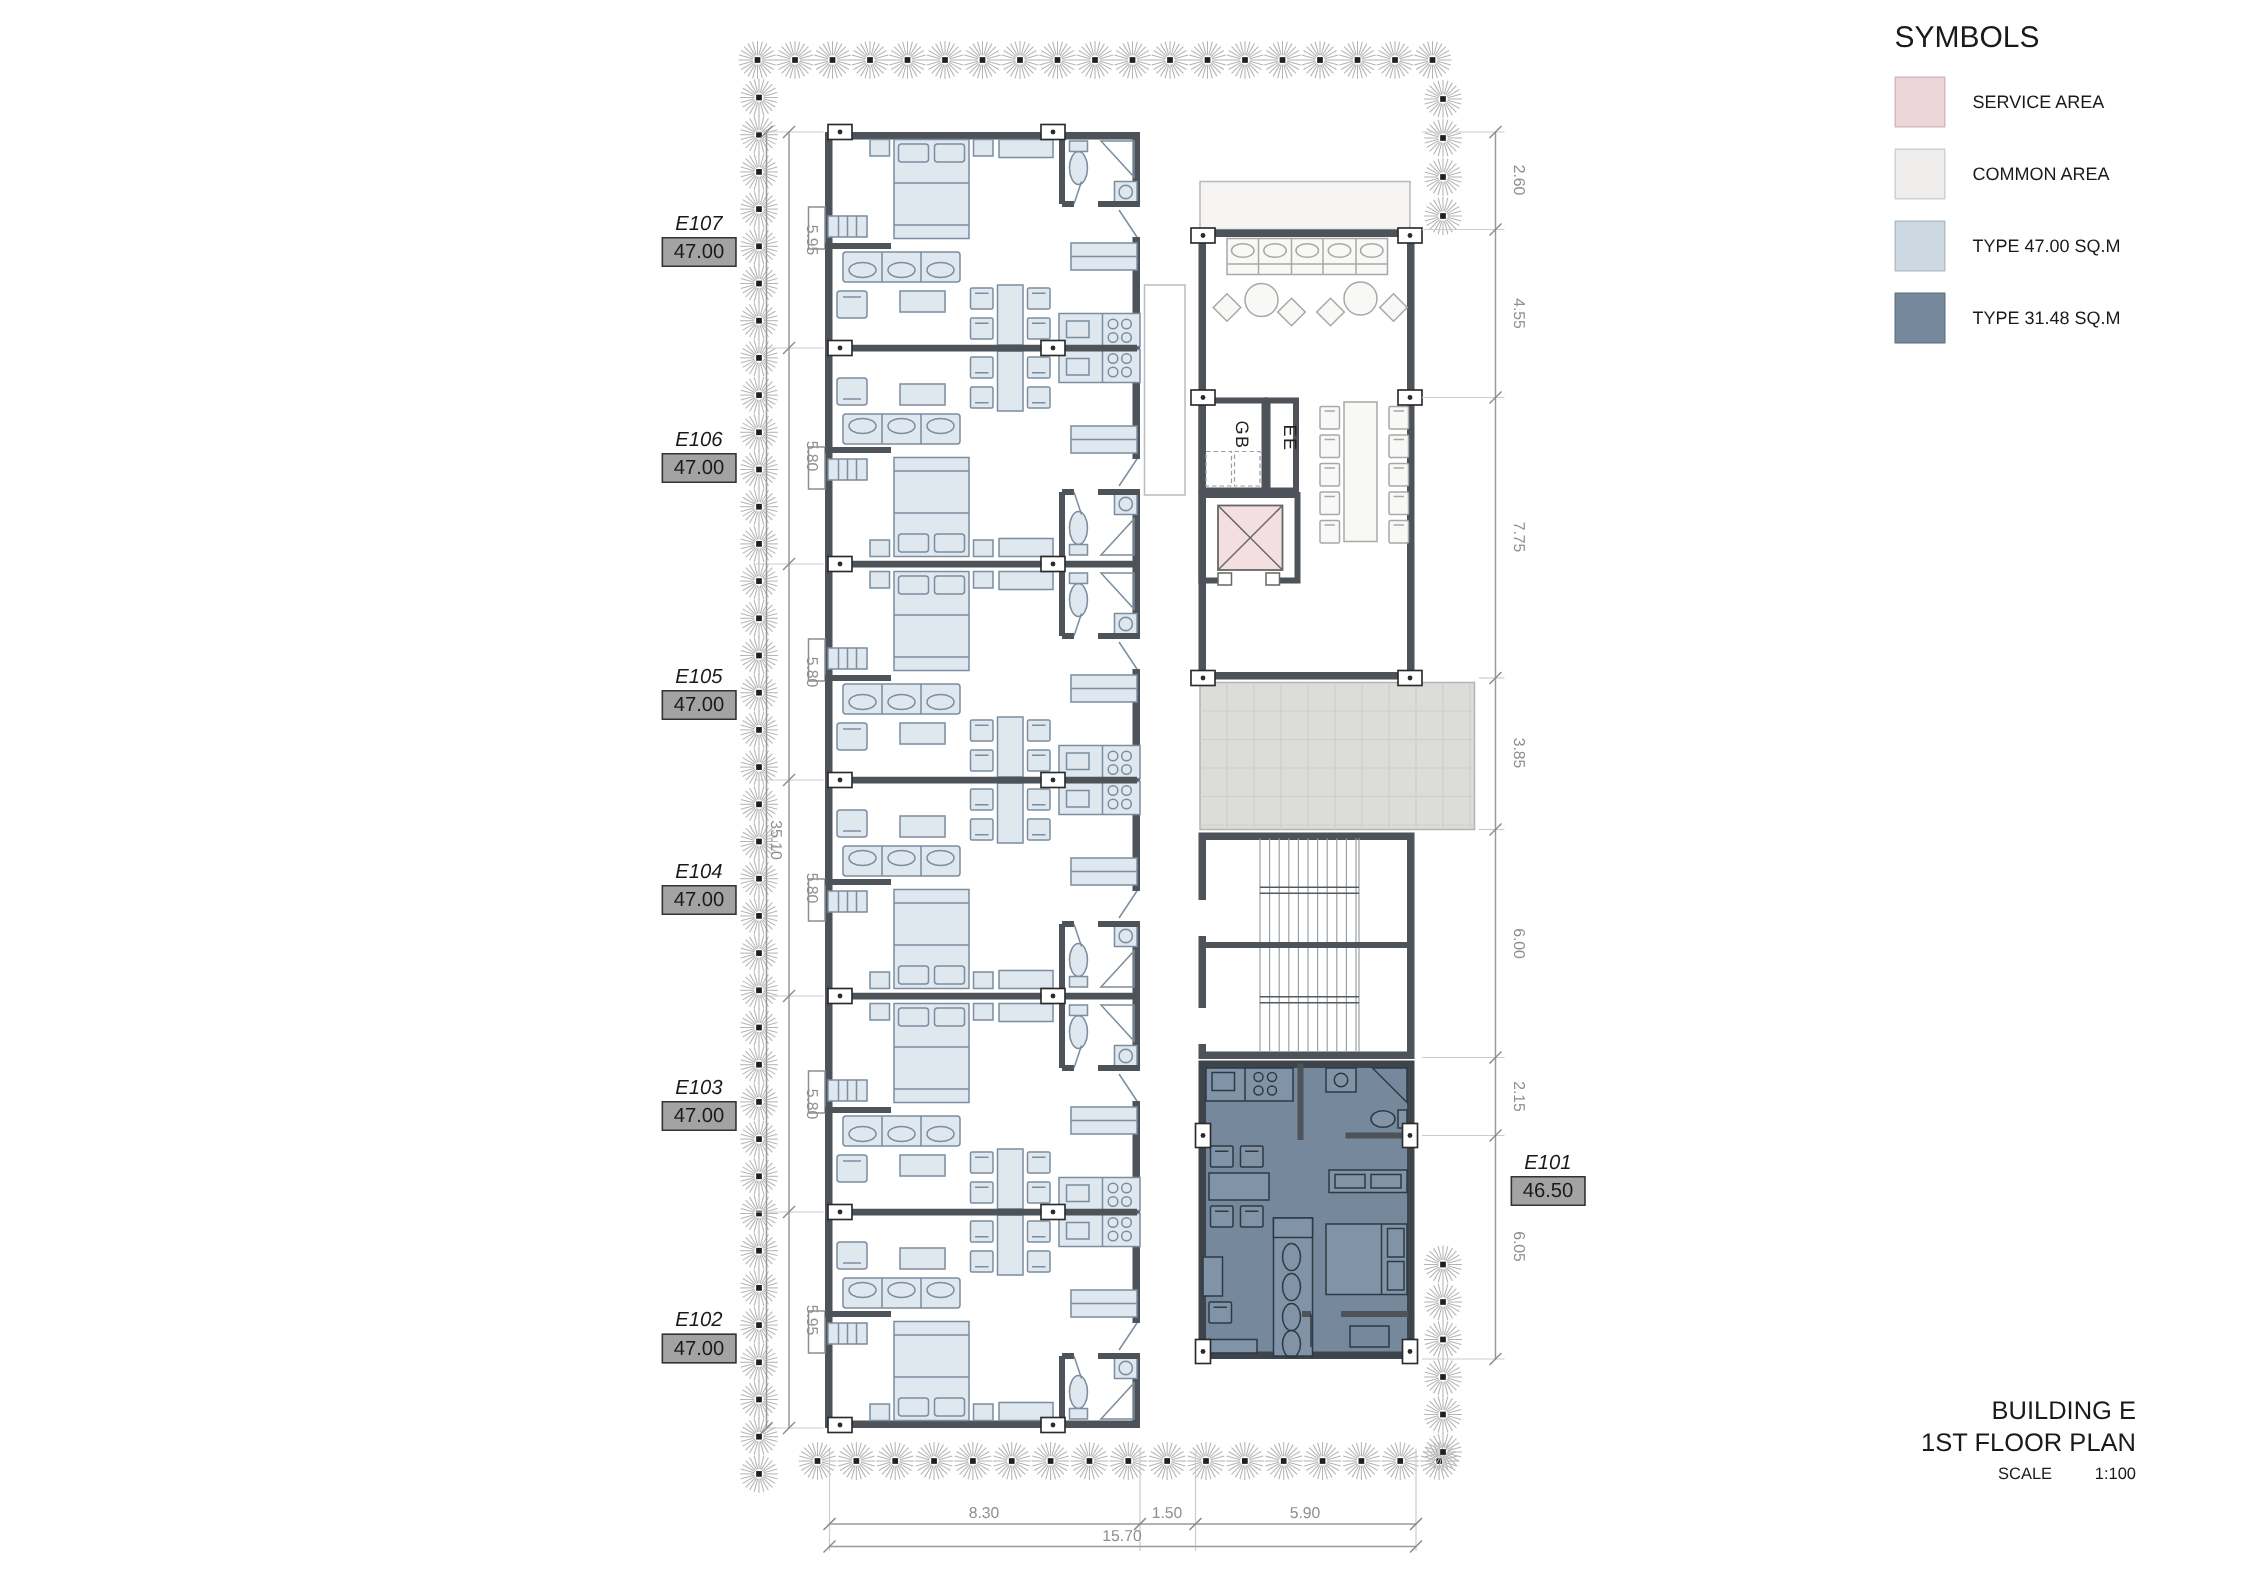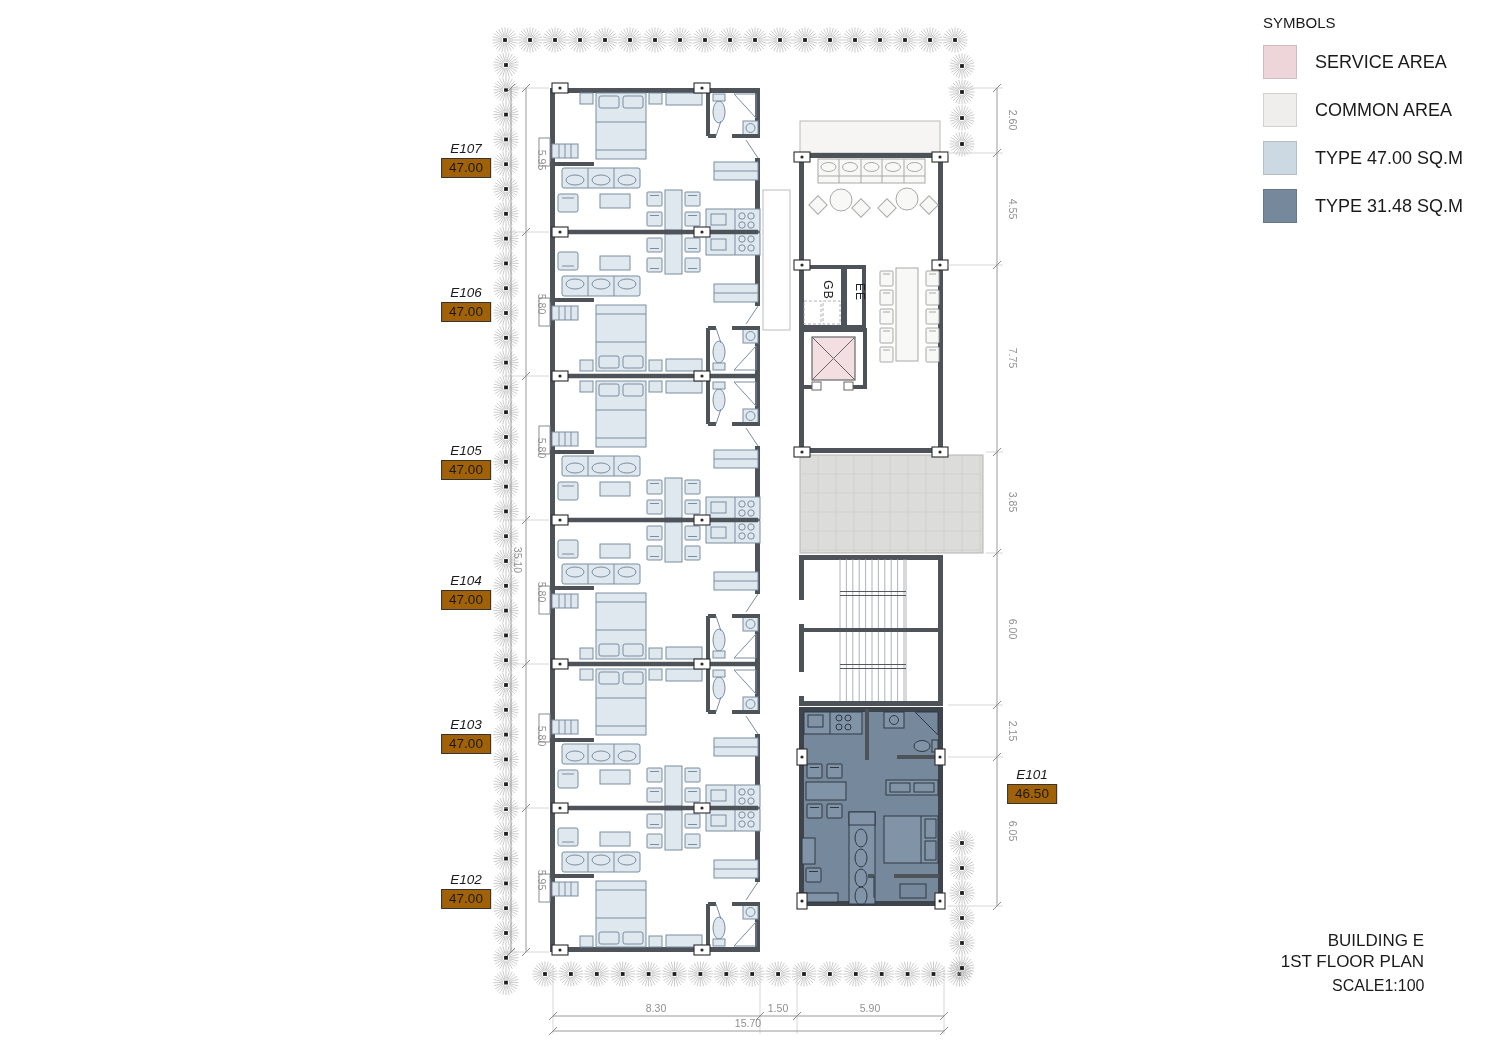--- a/index.html
+++ b/index.html
@@ -16,33 +16,33 @@
   .fcn{stroke:#a8a8a6;fill:none;stroke-width:1;}
   .dim{stroke:#9a9a9a;stroke-width:1;}
   .ext{stroke:#cccccc;stroke-width:0.8;}
   .dimtxt{fill:#8f8f8f;font-size:10.5px;}
   .roomtxt{fill:#222;font-size:12px;letter-spacing:1px;}
   .riser{stroke:#9aa0a5;stroke-width:0.8;}
   .rail{stroke:#55585c;stroke-width:1;}
   .grid{stroke:#cdcdcb;stroke-width:0.8;}
   
   .legend{position:absolute;left:1263px;top:14px;}
-  .legend-title{font-size:15px;margin-bottom:14px;}
+  .legend-title{font-size:20px;margin-bottom:14px;}
   .legend-item{display:flex;align-items:center;gap:18px;margin-bottom:14px;}
   .swatch{width:34px;height:34px;border:1px solid rgba(0,0,0,0.12);box-sizing:border-box;}
-  .legend-label{font-size:18px;white-space:nowrap;}
+  .legend-label{font-size:12px;white-space:nowrap;}
   
   .titleblock{position:absolute;right:76px;top:930px;text-align:right;}
   .tb-line{font-size:17px;line-height:21px;}
   .tb-scale{display:flex;justify-content:space-between;width:92px;margin-left:auto;
-            margin-top:5px;font-size:16px;}
+            margin-top:5px;font-size:11px;}
   
   .ulabel{position:absolute;transform:translateX(-50%);text-align:center;}
   .uname{font-size:13.5px;line-height:15px;margin-bottom:2px;font-style:italic;}
-  .ubox{display:inline-block;border:1.3px solid #333;background:#a16207;padding:1px 7px;
+  .ubox{display:inline-block;border:1.3px solid #333;background:#a3a3a3;padding:1px 7px;
         font-size:13.5px;line-height:16px;}
 </style>
 </head>
 <body>
 
 <div class="stage">
 
 <svg id="plan" width="1500" height="1061" viewBox="0 0 1500 1061">
   <defs>
     <g id="tree">

